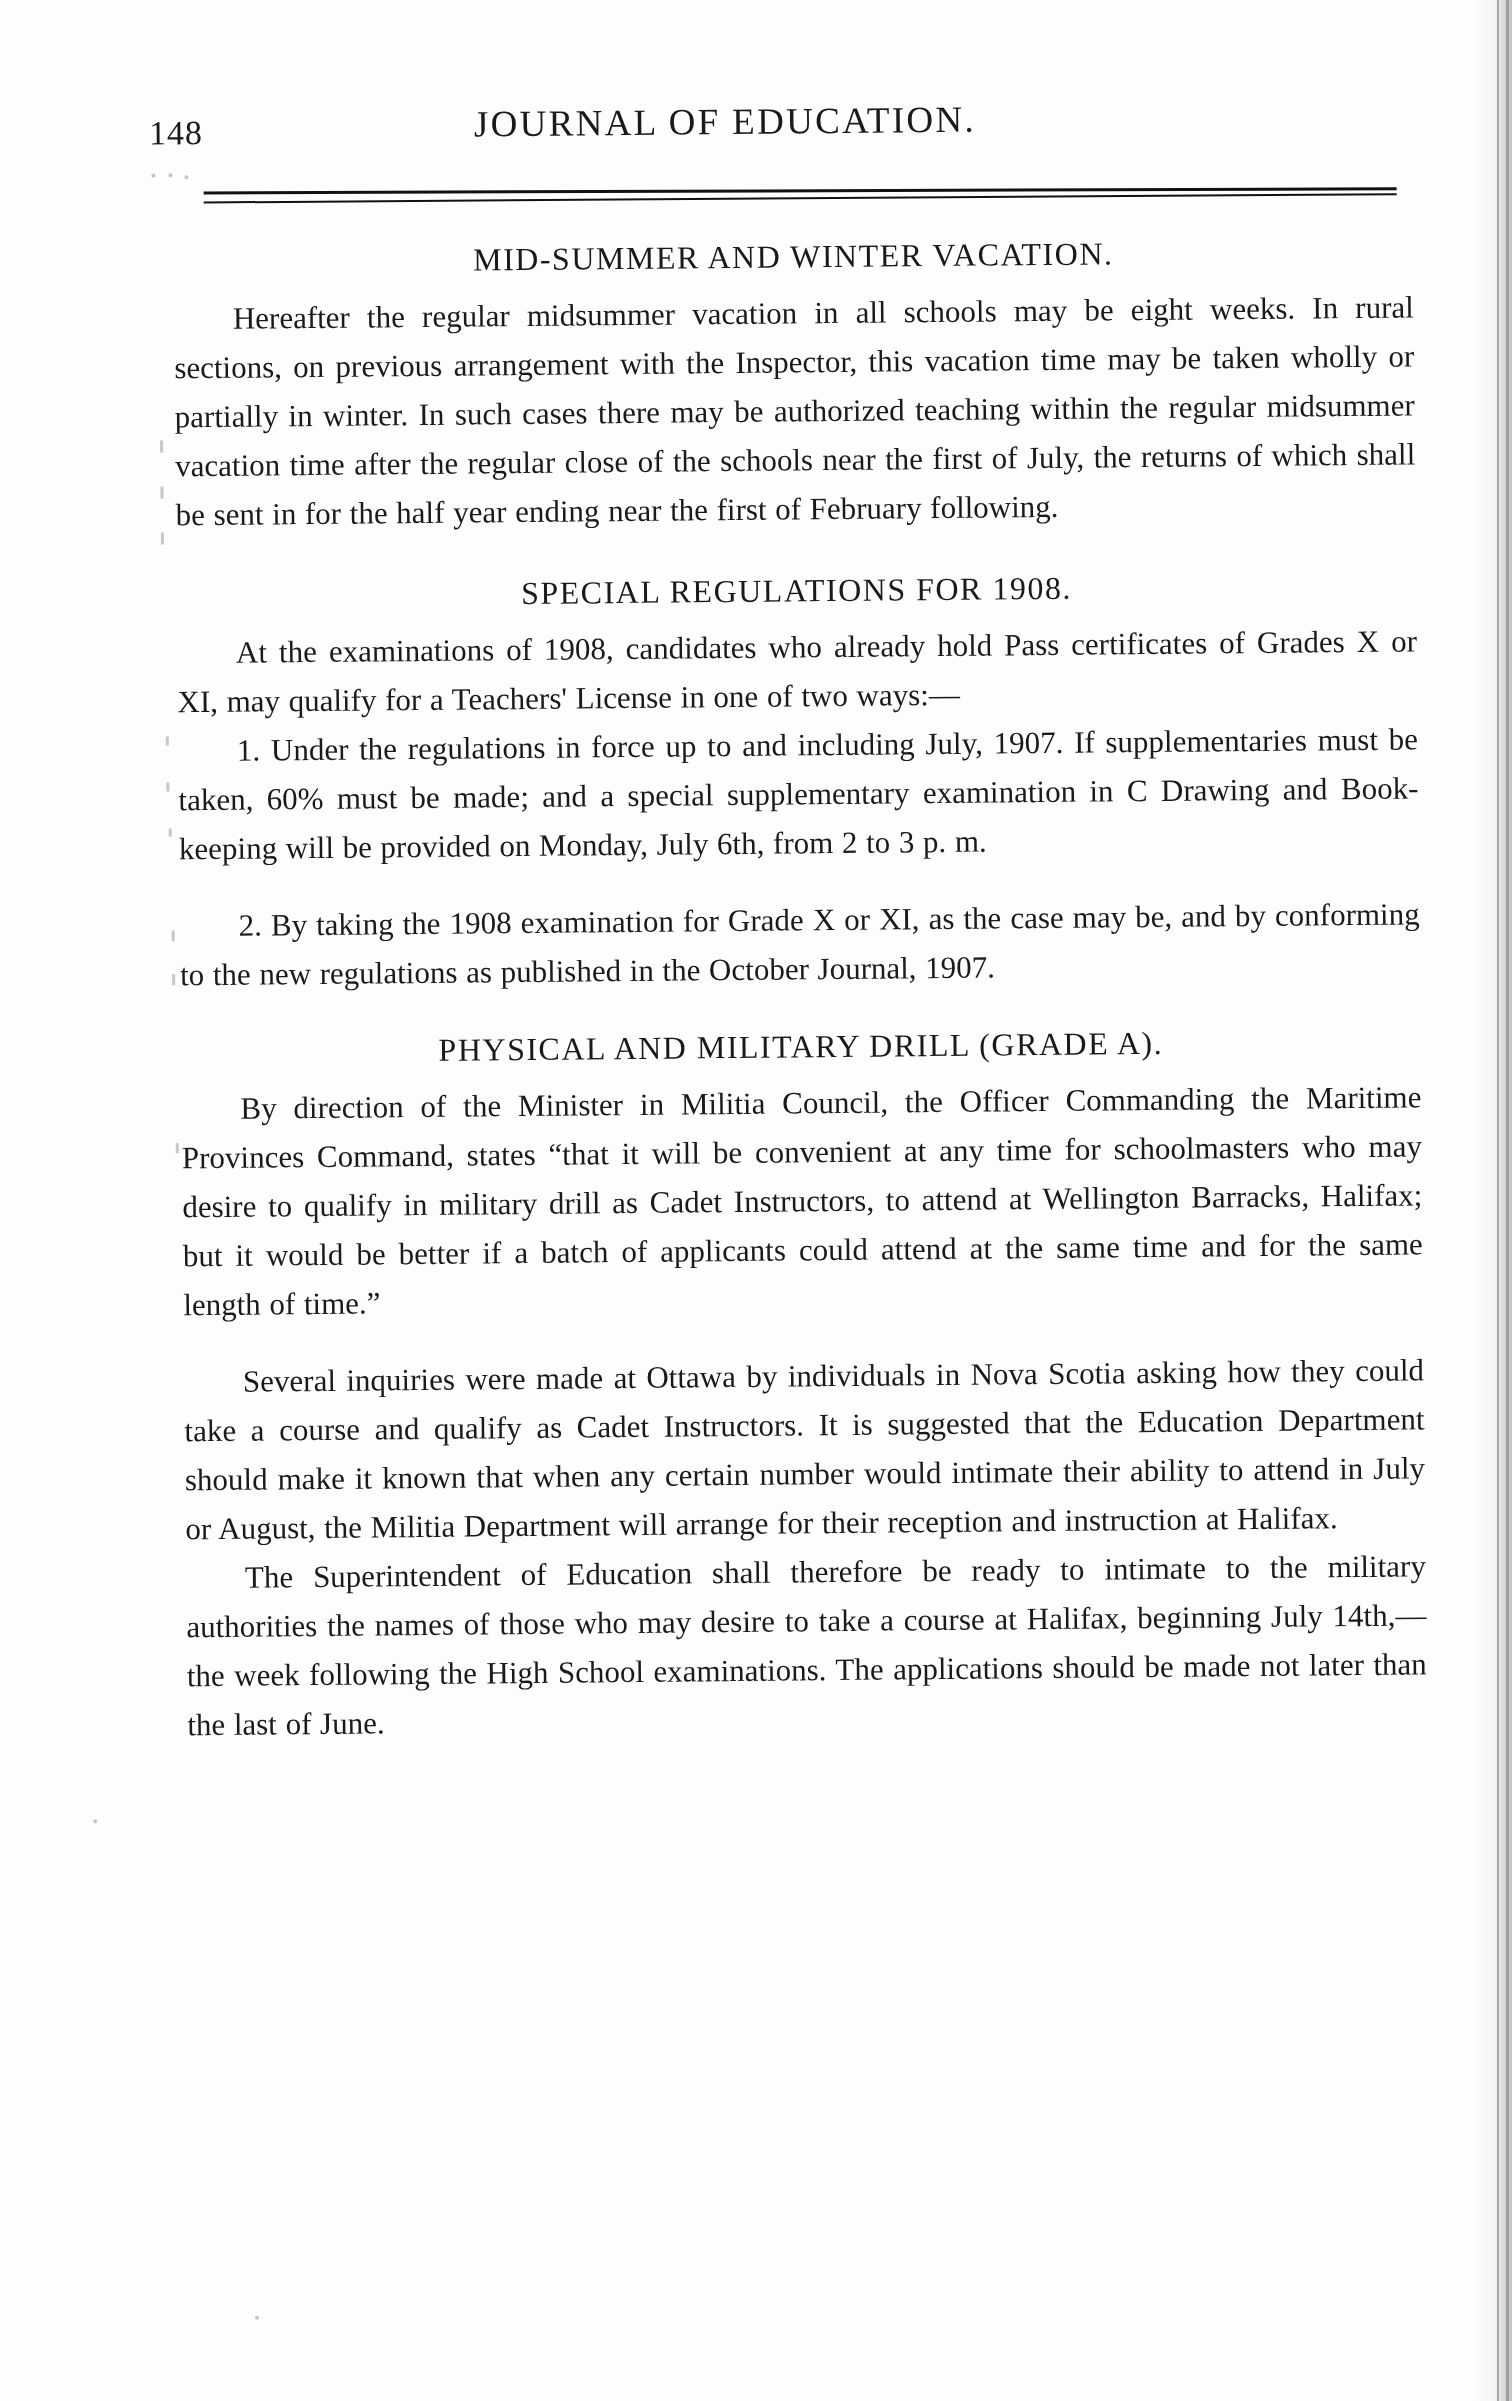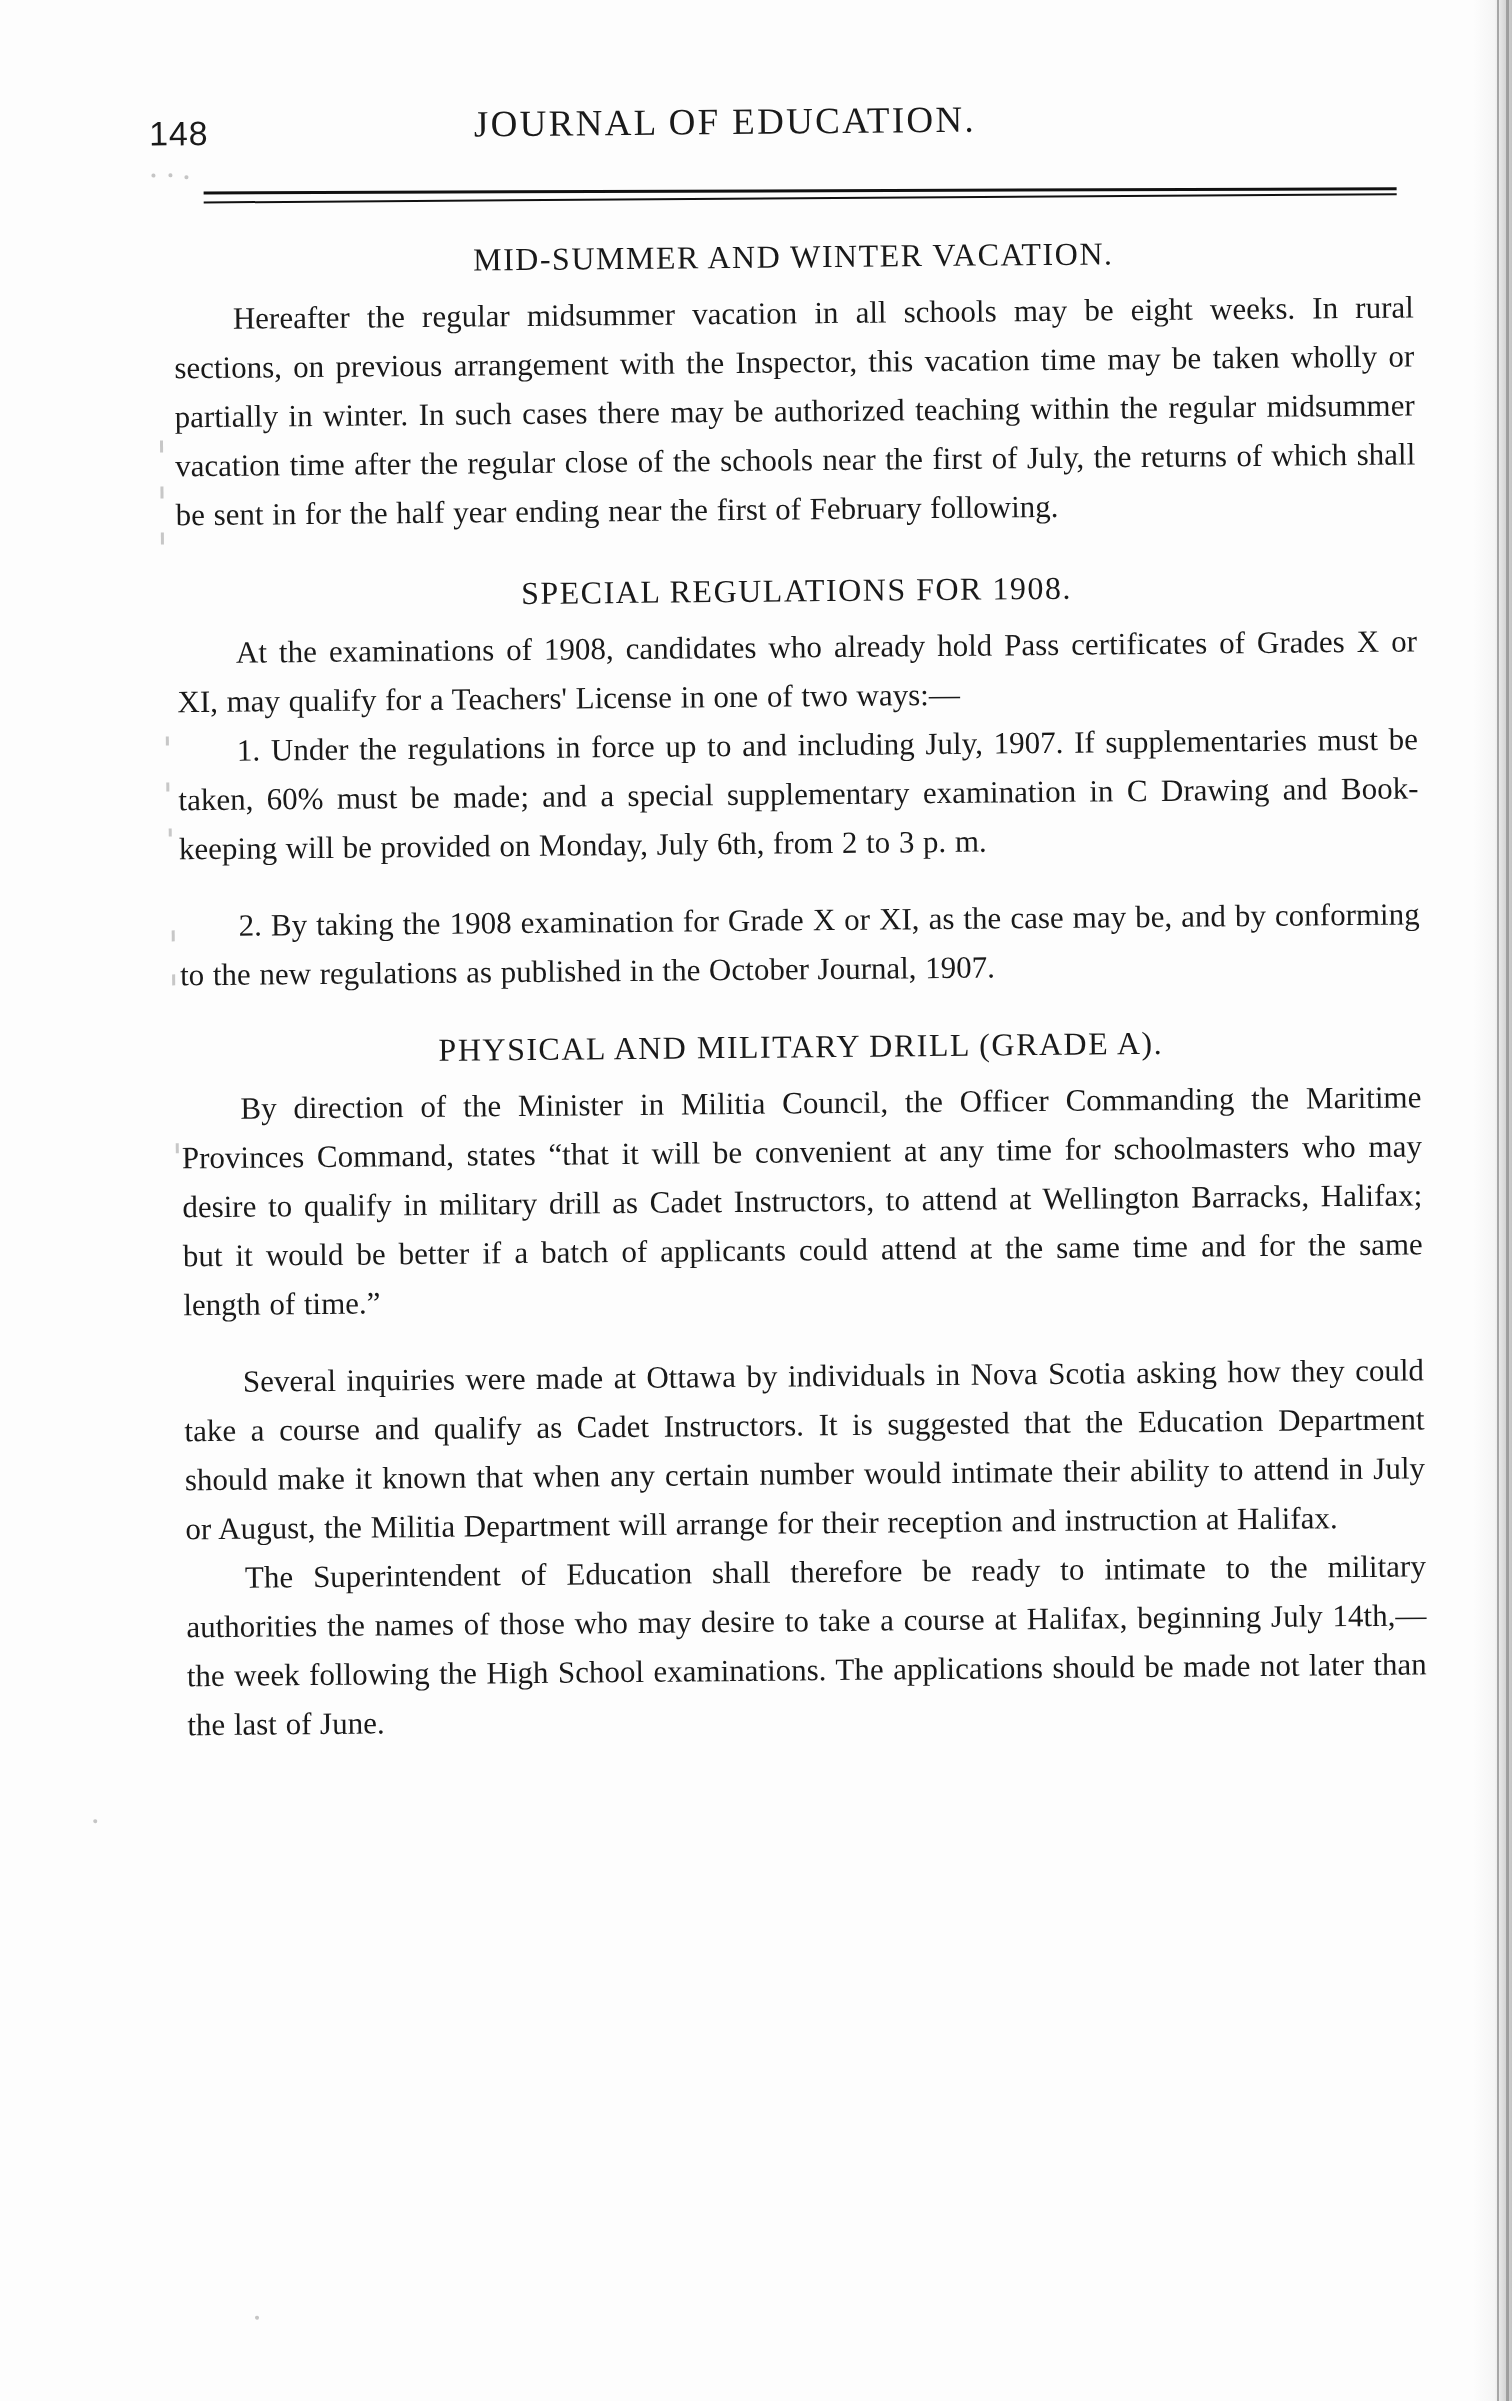--- a/index.html
+++ b/index.html
@@ -62,21 +62,21 @@
     transform-origin: 50% 40%;
   }
 
   
   .folio {
     position: absolute;
     left: 157px;
     top: 109px;
     font-size: 34px;
     letter-spacing: 0.9px;
-    font-family: Liberation Sans, sans-serif;
+    font-family: Liberation Serif, serif;
   }
   .running-head {
     position: absolute;
     left: 0;
     top: 100px;
     width: 1466px;
     text-align: center;
     font-size: 37px;
     letter-spacing: 2.3px;
     font-family: "Liberation Serif", serif;

